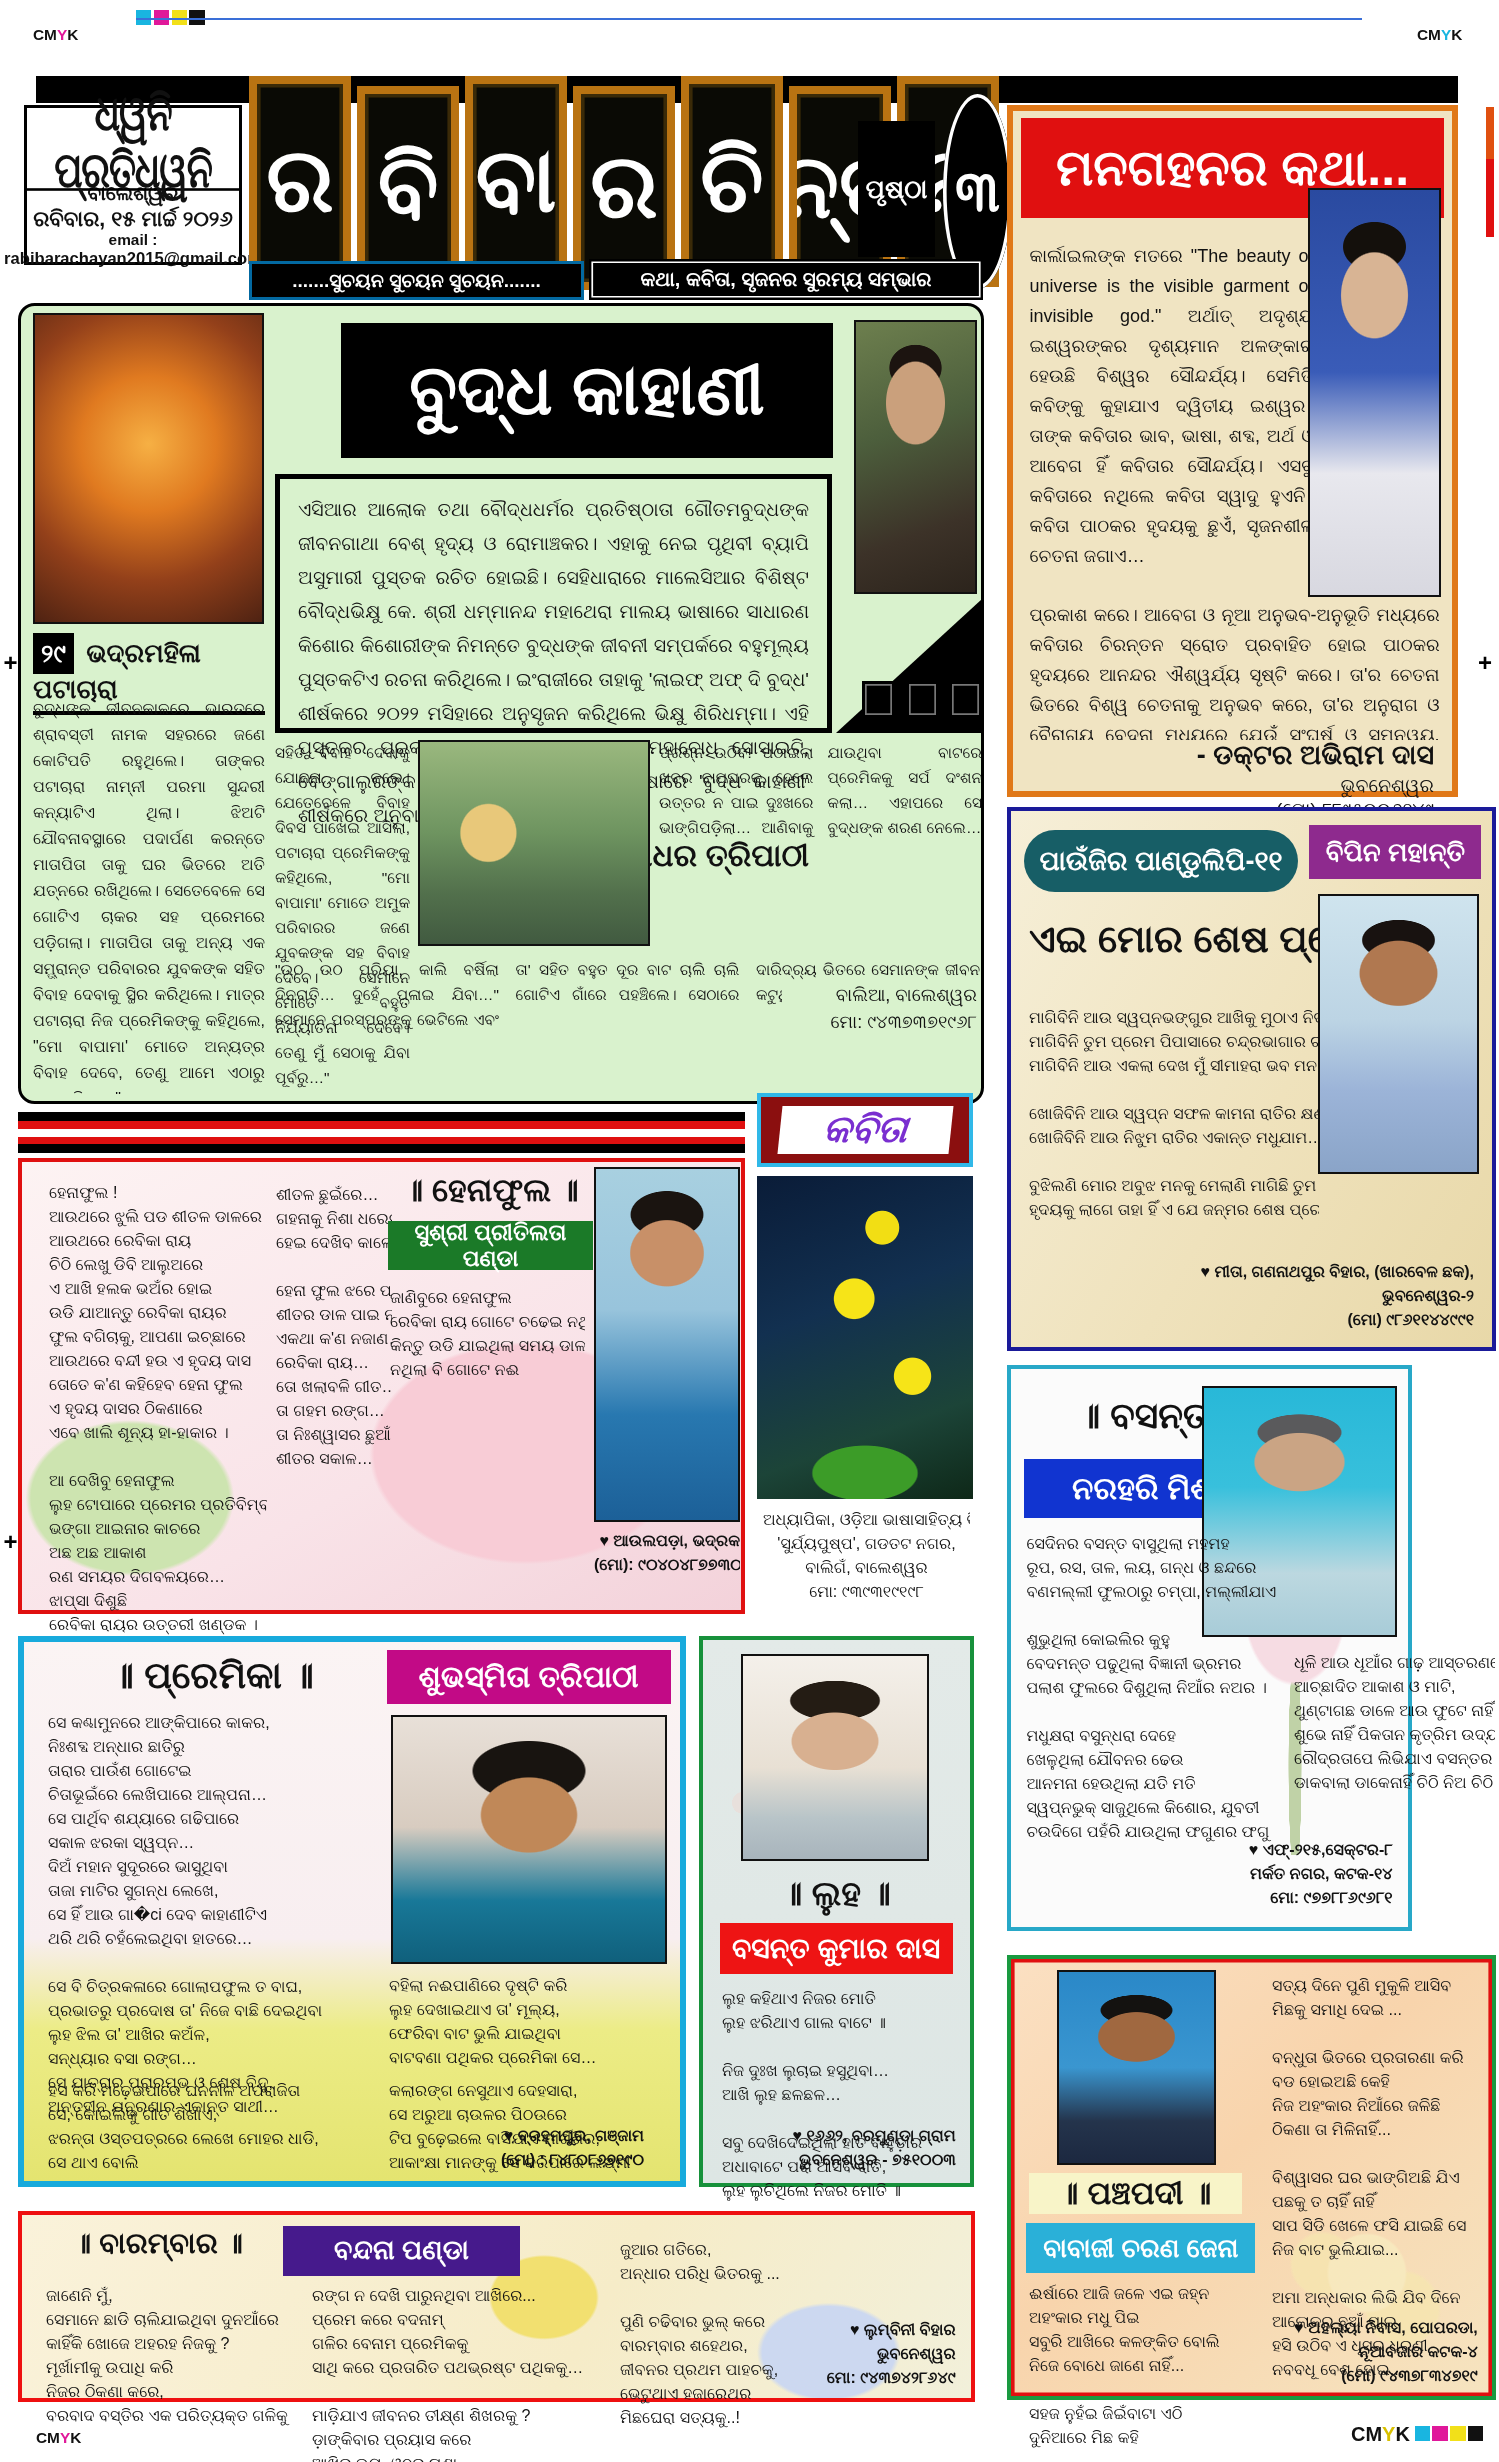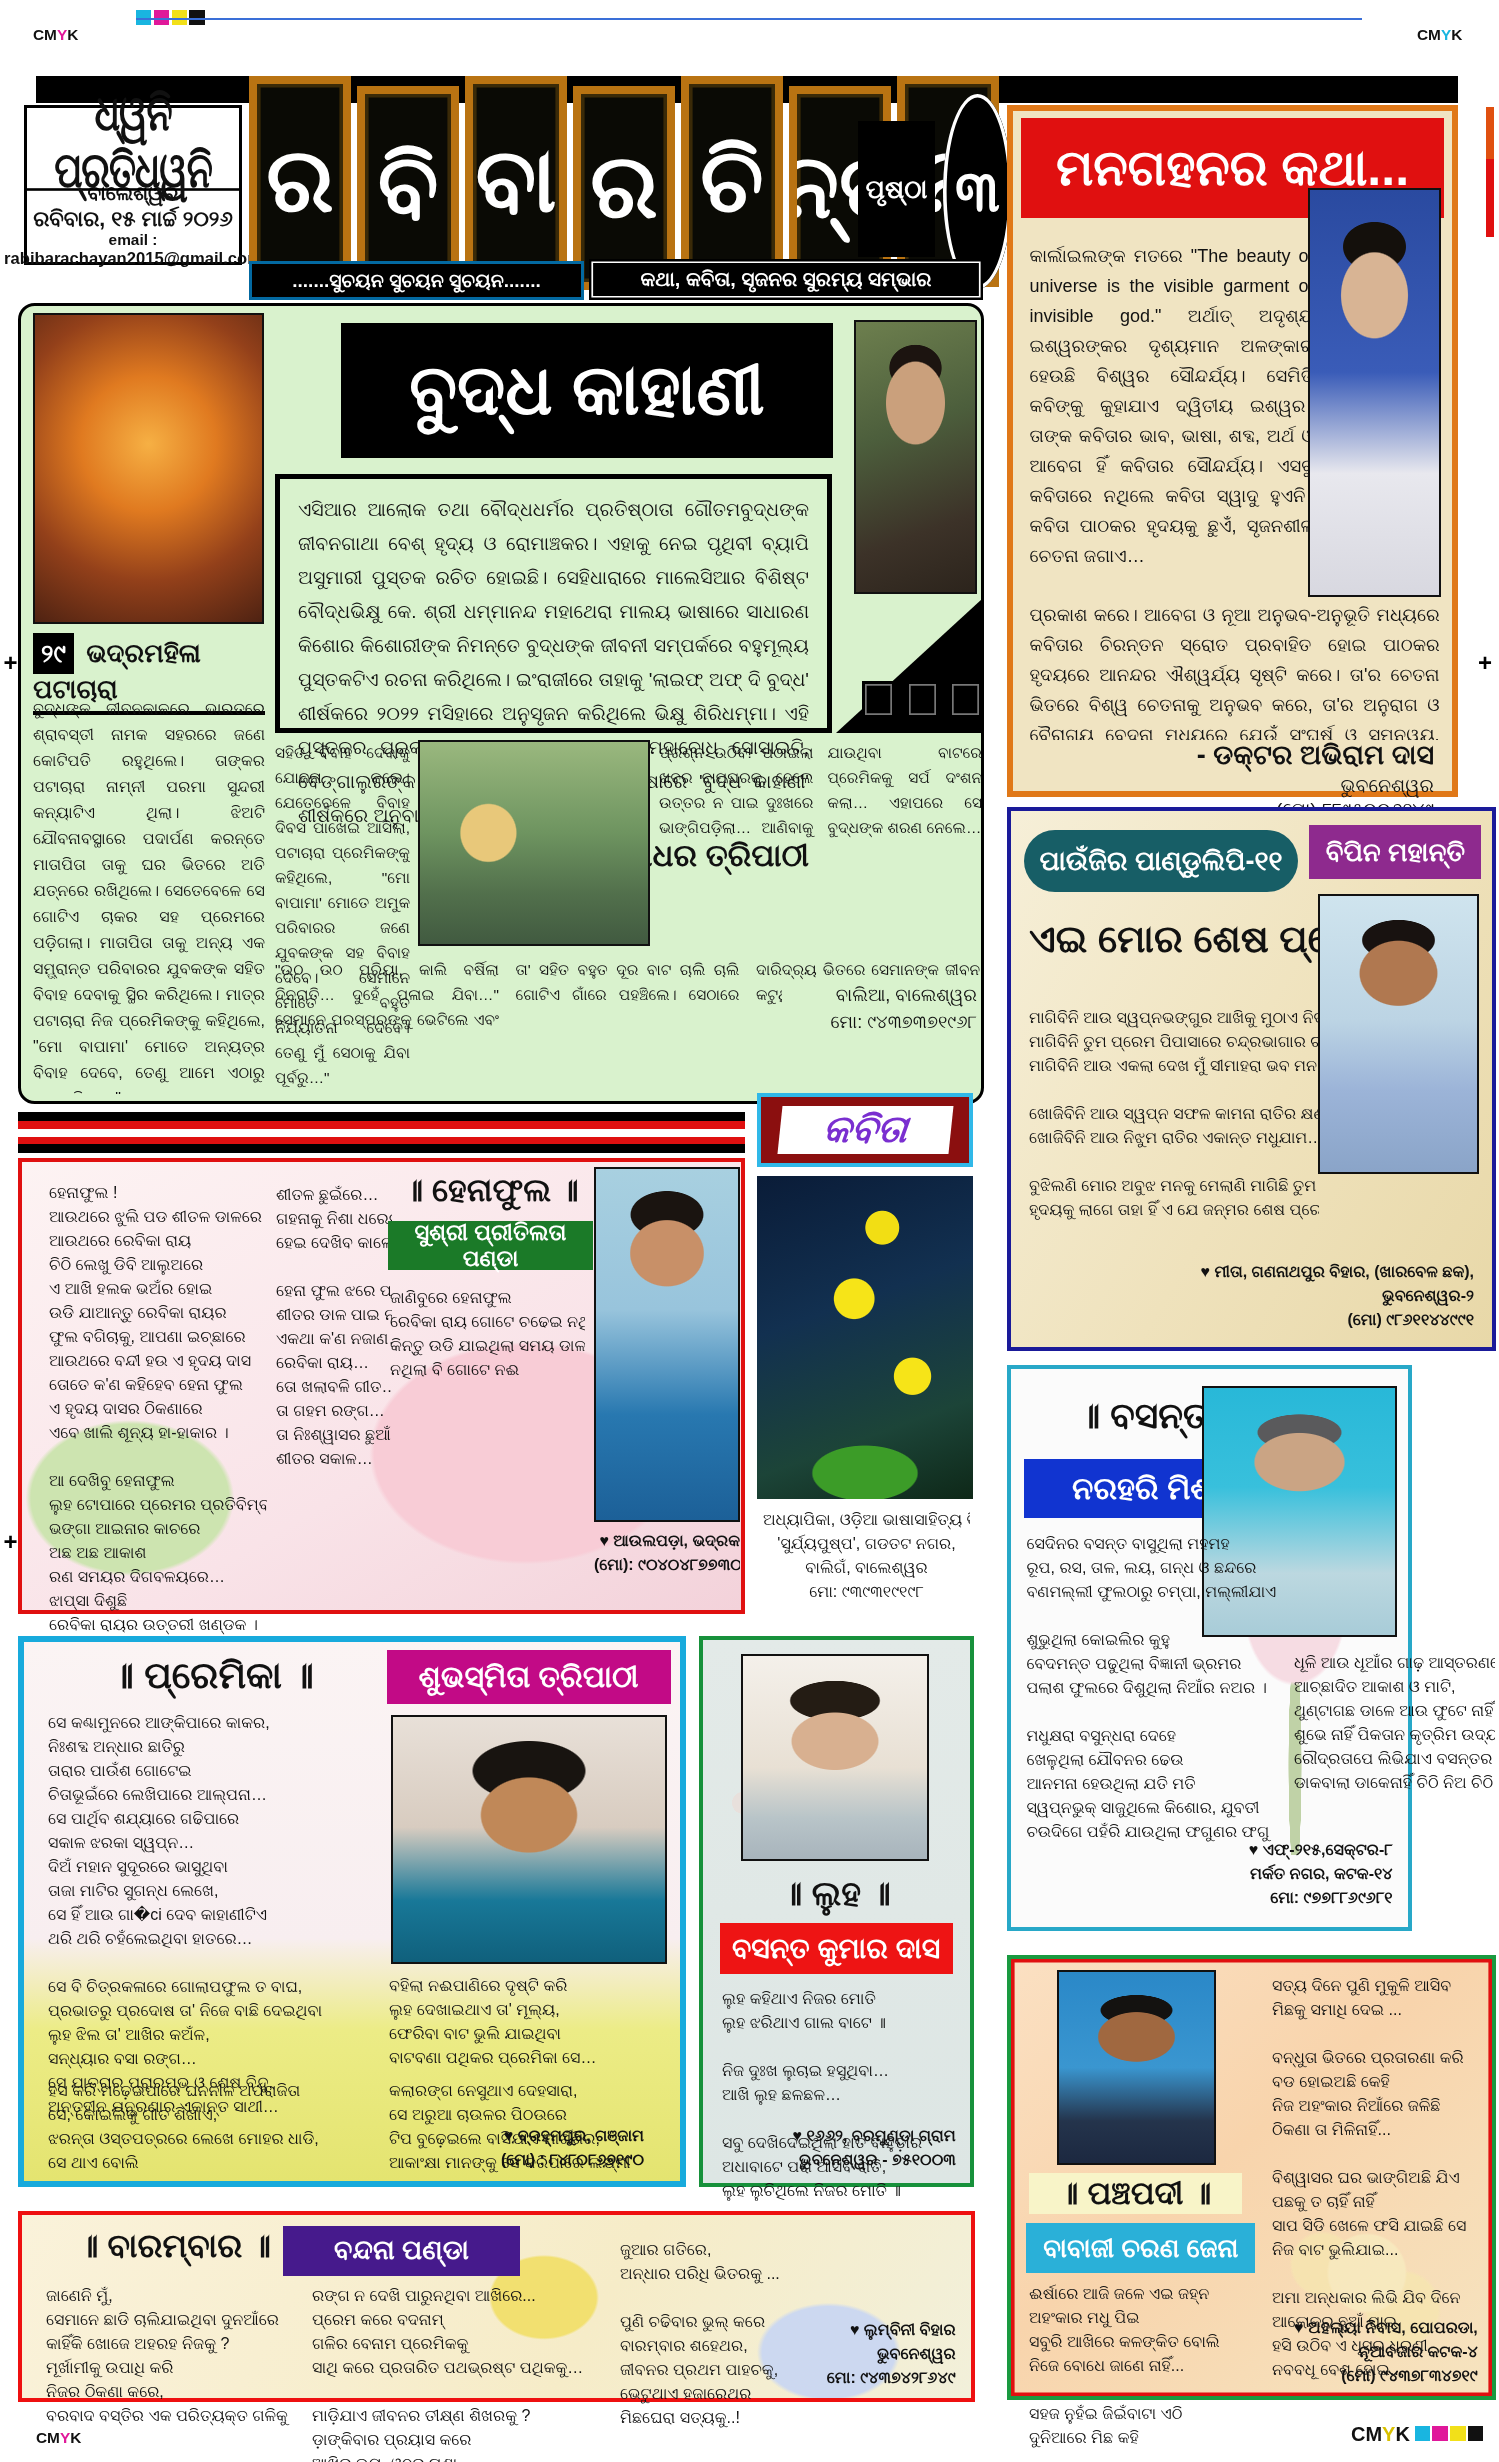--- a/index.html
+++ b/index.html
@@ -350,21 +350,21 @@
         <div class="ln">ଅଧାବାଟେ ପରା ଆସିବ ରାତି,</div>
         <div class="ln">ଲୁହ ଲୁଚିଥିଲେ ନିଜର ମୋତି ॥</div>
       </div>
     <div class="poem sig" style="position:absolute;right:14.2px;bottom:10.7px;width:225px;">
         <div class="ln">♥ ୧୬୬୨, ବରମୁଣ୍ଡା ଗ୍ରାମ</div>
         <div class="ln">ଭୁବନେଶ୍ୱର - ୭୫୧୦୦୩</div>
       </div>
   </div>
 
   <div class="abs box" style="left:18px;top:2211px;width:957px;height:191px;border:4.1px solid #ee1010;background:radial-gradient(ellipse 10% 40% at 55% 45%,#f2e070 0 55%,transparent 58%),radial-gradient(ellipse 14% 50% at 85% 75%,#ccd8f0 0 50%,transparent 54%),linear-gradient(120deg,#faf2da 0%,#f6ecc8 60%,#f2f0da 100%);">
-    <div style="position:absolute;left:24px;top:12px;width:225px;font-size:33px;font-weight:900;text-align:right;">॥ ବାରମ୍ବାର ॥</div>
+    <div style="position:absolute;left:24px;top:12px;width:225px;font-size:29px;font-weight:900;text-align:center;">॥ ବାରମ୍ବାର ॥</div>
     <div class="ctr" style="position:absolute;left:261px;top:10.7px;width:237px;height:50px;background:#461a8c;color:#fff;font-size:27px;font-weight:bold;">ବନ୍ଦନା ପଣ୍ଡା</div>
     <div class="poem" style="position:absolute;left:24px;top:69px;width:249px;">
         <div class="ln">ଜାଣେନି ମୁଁ,</div>
         <div class="ln">ସେମାନେ ଛାଡି ଚାଲିଯାଇଥିବା ଦୁନଆଁରେ</div>
         <div class="ln">କାହିଁକି ଖୋଜେ ଅହରହ ନିଜକୁ ?</div>
         <div class="ln">ମୂର୍ଖାମୀକୁ ଉପାଧି କରି</div>
         <div class="ln">ନିଜର ଠିକଣା କରେ,</div>
         <div class="ln">ବରବାଦ ବସ୍ତିର ଏକ ପରିତ୍ୟକ୍ତ ଗଳିକୁ ।</div>
       </div>
     <div class="poem" style="position:absolute;left:290px;top:69px;width:284px;font-size:15px;">

